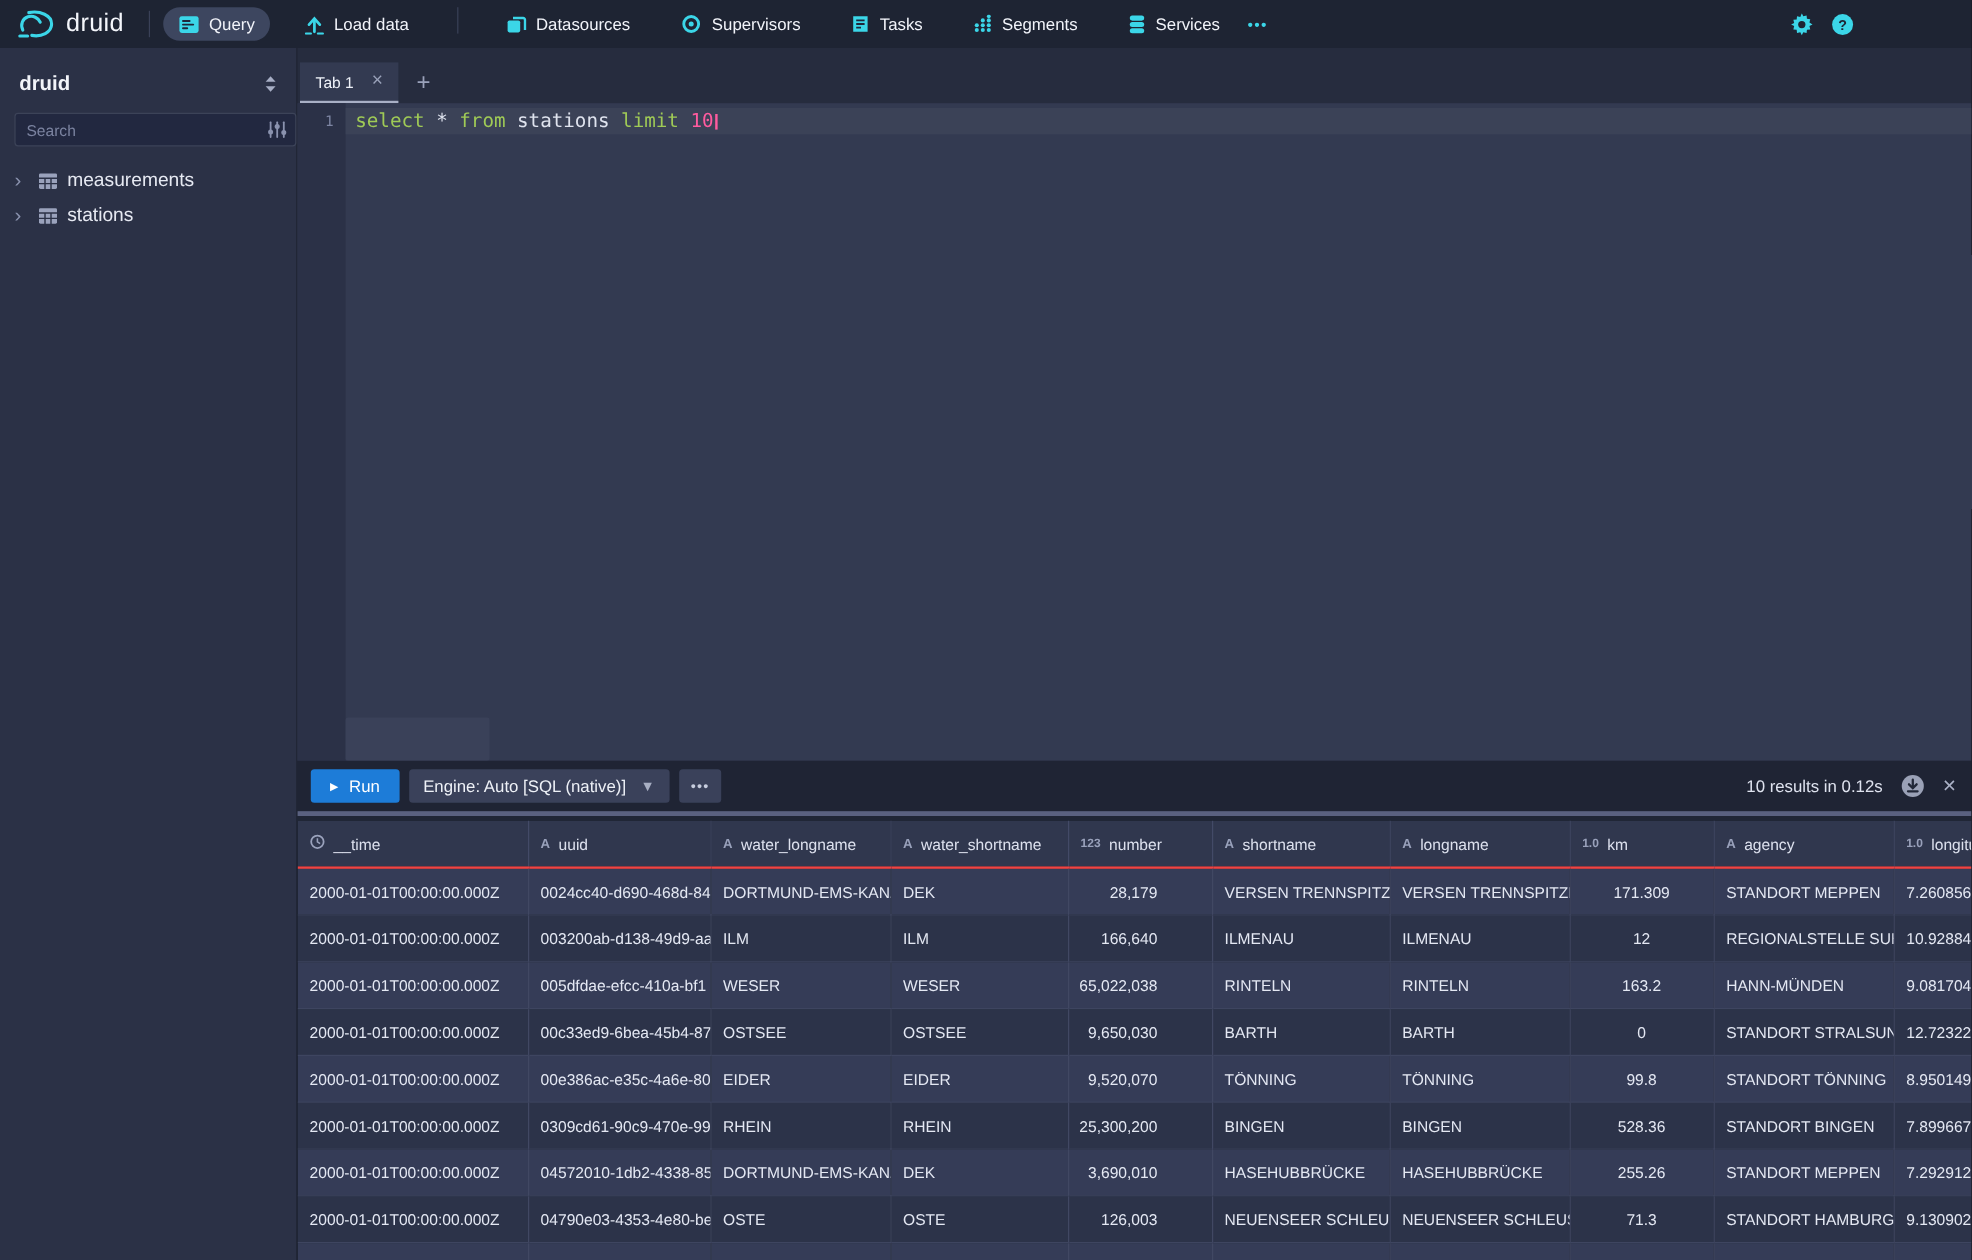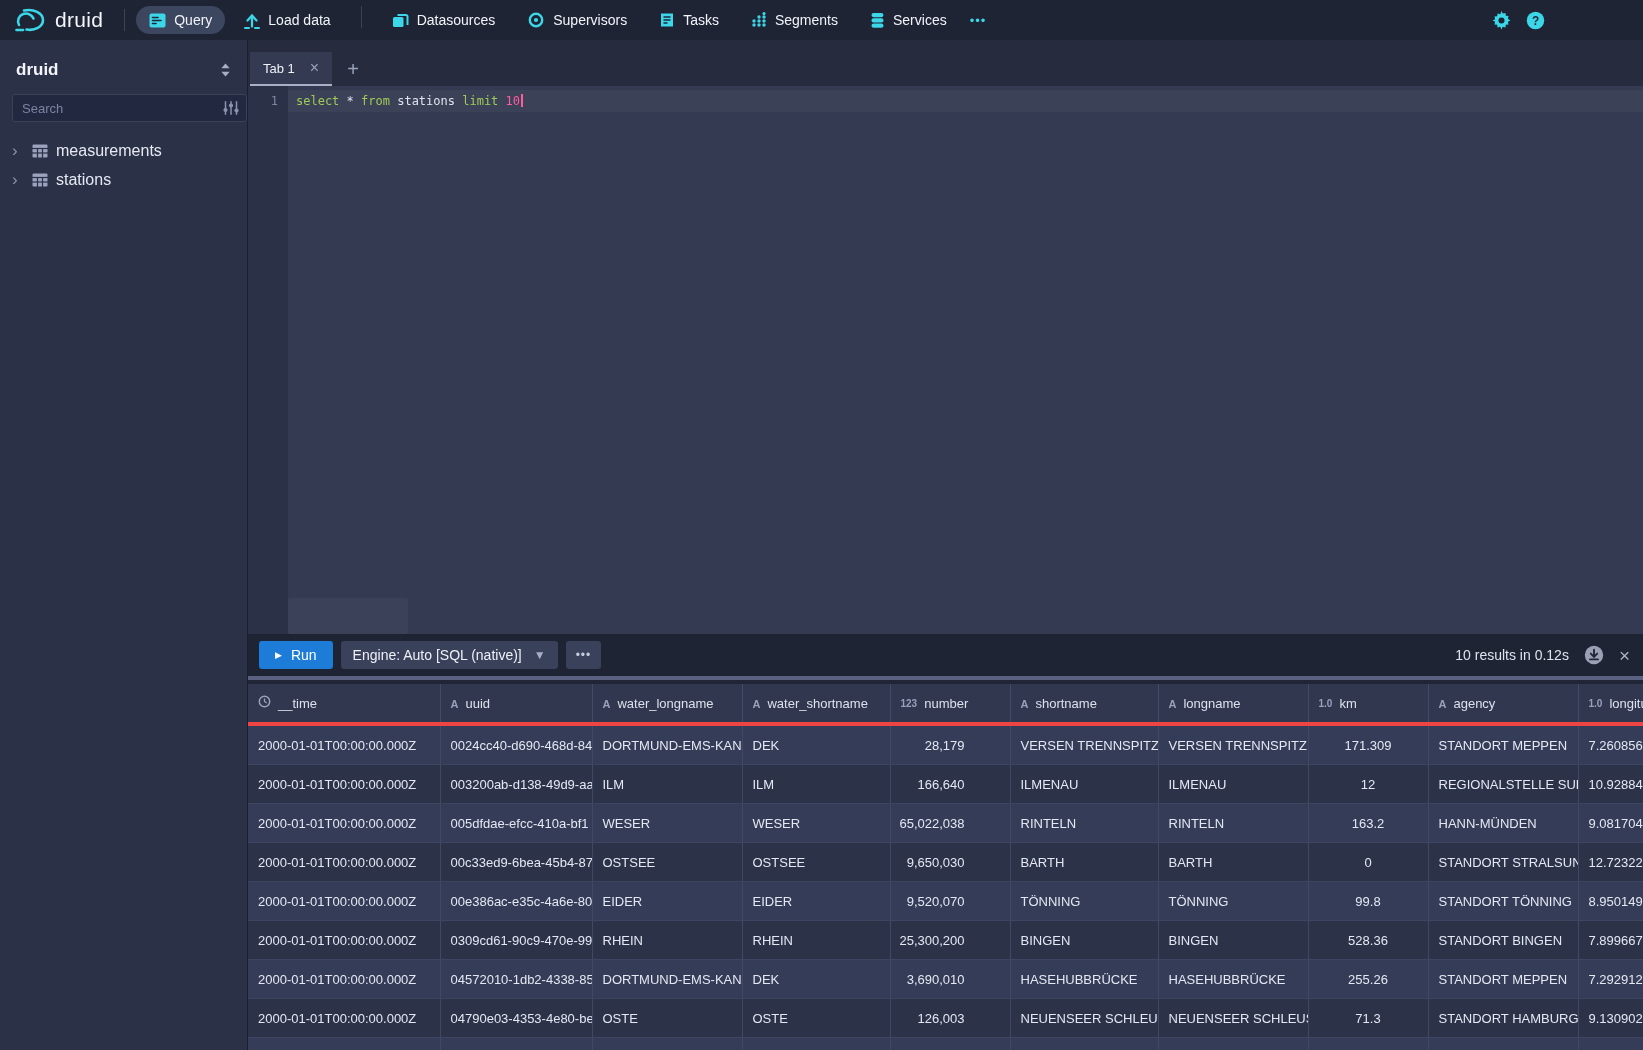--- a/index.html
+++ b/index.html
@@ -6,21 +6,21 @@
   .app{position:relative;width:1643px;height:1050px;overflow:hidden;
        background:#1f2433;font-family:"Liberation Sans",sans-serif;
        -webkit-font-smoothing:antialiased;color:#e4e8f3;}
 
   
   .navbar{position:absolute;left:0;top:0;width:100%;height:40px;background:#1e2433;
           display:flex;align-items:center;padding:0 0 0 10px;box-sizing:border-box;z-index:5;}
   .brand{display:flex;align-items:center;gap:7px;padding:0 10px 0 4px;}
   .brand-word{font-size:21px;color:#f4f6fb;letter-spacing:.3px;}
   .vdiv{width:1px;height:22px;background:#3a4158;margin:0 11px;flex:0 0 auto;}
-  .nav-items{display:flex;align-items:flex-start;gap:6px;}
+  .nav-items{display:flex;align-items:flex-start;gap:16px;}
   .nav-item{display:flex;align-items:center;gap:8px;height:28px;padding:0 13px;
             border-radius:15px;color:#f2f4fa;font-size:14px;cursor:pointer;white-space:nowrap;}
   .nav-item.active{background:#3d465f;}
   .nicon{display:flex;align-items:center;}
   .nav-more{color:#3bd6e8;font-size:13px;letter-spacing:1px;padding:0 10px;cursor:pointer;}
   .nav-right{margin-left:auto;display:flex;align-items:center;gap:15px;padding-right:98px;}
   .nav-right .nicon{cursor:pointer;}
 
   
   .sidebar{position:absolute;left:0;top:40px;width:248px;bottom:0;background:#2b3146;
@@ -52,21 +52,21 @@
   .tab-close{color:#9aa2ba;font-size:16px;line-height:1;cursor:pointer;}
   .tab-plus{height:34px;display:flex;align-items:center;padding:0 15px;color:#9aa2ba;
             font-size:20px;cursor:pointer;}
 
   .editor{position:absolute;left:0;top:46px;right:0;height:548px;background:#333a51;}
   .gutter{position:absolute;left:0;top:0;bottom:0;width:40px;background:#2b3147;}
   .line-no{position:absolute;top:4px;right:10px;height:22px;line-height:22px;
            font-family:"DejaVu Sans Mono",monospace;font-size:12px;color:#7d85a3;}
   .active-line{position:absolute;left:40px;right:0;top:4px;height:22px;background:#3b4257;}
   .code-line{position:absolute;left:48px;top:4px;height:22px;line-height:22px;
-             font-family:"DejaVu Sans Mono",monospace;font-size:12px;white-space:pre;}
+             font-family:"DejaVu Sans Mono",monospace;font-size:16px;white-space:pre;}
   .tok-keyword{color:#9fca56;}
   .tok-plain{color:#dfe3ee;}
   .tok-number{color:#ff5b9f;}
   .caret-bar{display:inline-block;width:2px;height:13px;background:#ff5b9f;
              vertical-align:-2px;margin-left:1px;}
   .editor-block{position:absolute;left:40px;bottom:0;width:120px;height:36px;
                 background:#3a4159;border-radius:2px;}
 
   .runbar{position:absolute;left:0;top:594px;right:0;height:42px;background:#1f2434;
           display:flex;align-items:center;padding-left:11px;box-sizing:border-box;}
@@ -81,21 +81,21 @@
   .run-right{margin-left:auto;display:flex;align-items:center;gap:15px;padding-right:13px;}
   .results-status{font-size:14px;color:#dfe3ef;}
   .icon-x{color:#aab1c6;font-size:19px;line-height:1;cursor:pointer;}
 
   .splitter{position:absolute;left:0;top:636px;right:0;height:4px;background:#5a6180;cursor:row-resize;}
 
   .tablewrap{position:absolute;left:0;top:640px;right:0;bottom:0;background:#202636;
              overflow:hidden;padding-top:4px;box-sizing:border-box;}
   table.results{border-collapse:collapse;table-layout:fixed;width:1395px;}
   .results th{height:38px;background:#30374e;border-right:1px solid #434a67;
-              border-bottom:4px solid #ef4444;font-size:13px;font-weight:400;color:#dde1ee;
+              border-bottom:2px solid #ef4444;font-size:13px;font-weight:400;color:#dde1ee;
               text-align:left;padding:0 0 0 10px;white-space:nowrap;overflow:hidden;cursor:pointer;}
   .results td{height:38px;padding:0 0 0 10px;border-right:1px solid #414863;
               border-bottom:1px solid #3e4560;font-size:13px;color:#e4e8f3;
               white-space:nowrap;overflow:hidden;cursor:pointer;}
   .results tbody tr:nth-child(odd){background:#353c57;}
   .results tbody tr:nth-child(even){background:#2c3349;}
   td.align-right{text-align:right;padding-right:45px;padding-left:0;}
   td.align-center{text-align:center;padding-left:0;}
   .coltype{color:#99a1bb;margin-right:7px;display:inline-block;vertical-align:middle;}
   .coltype.t-string{font-size:11px;font-weight:700;}

